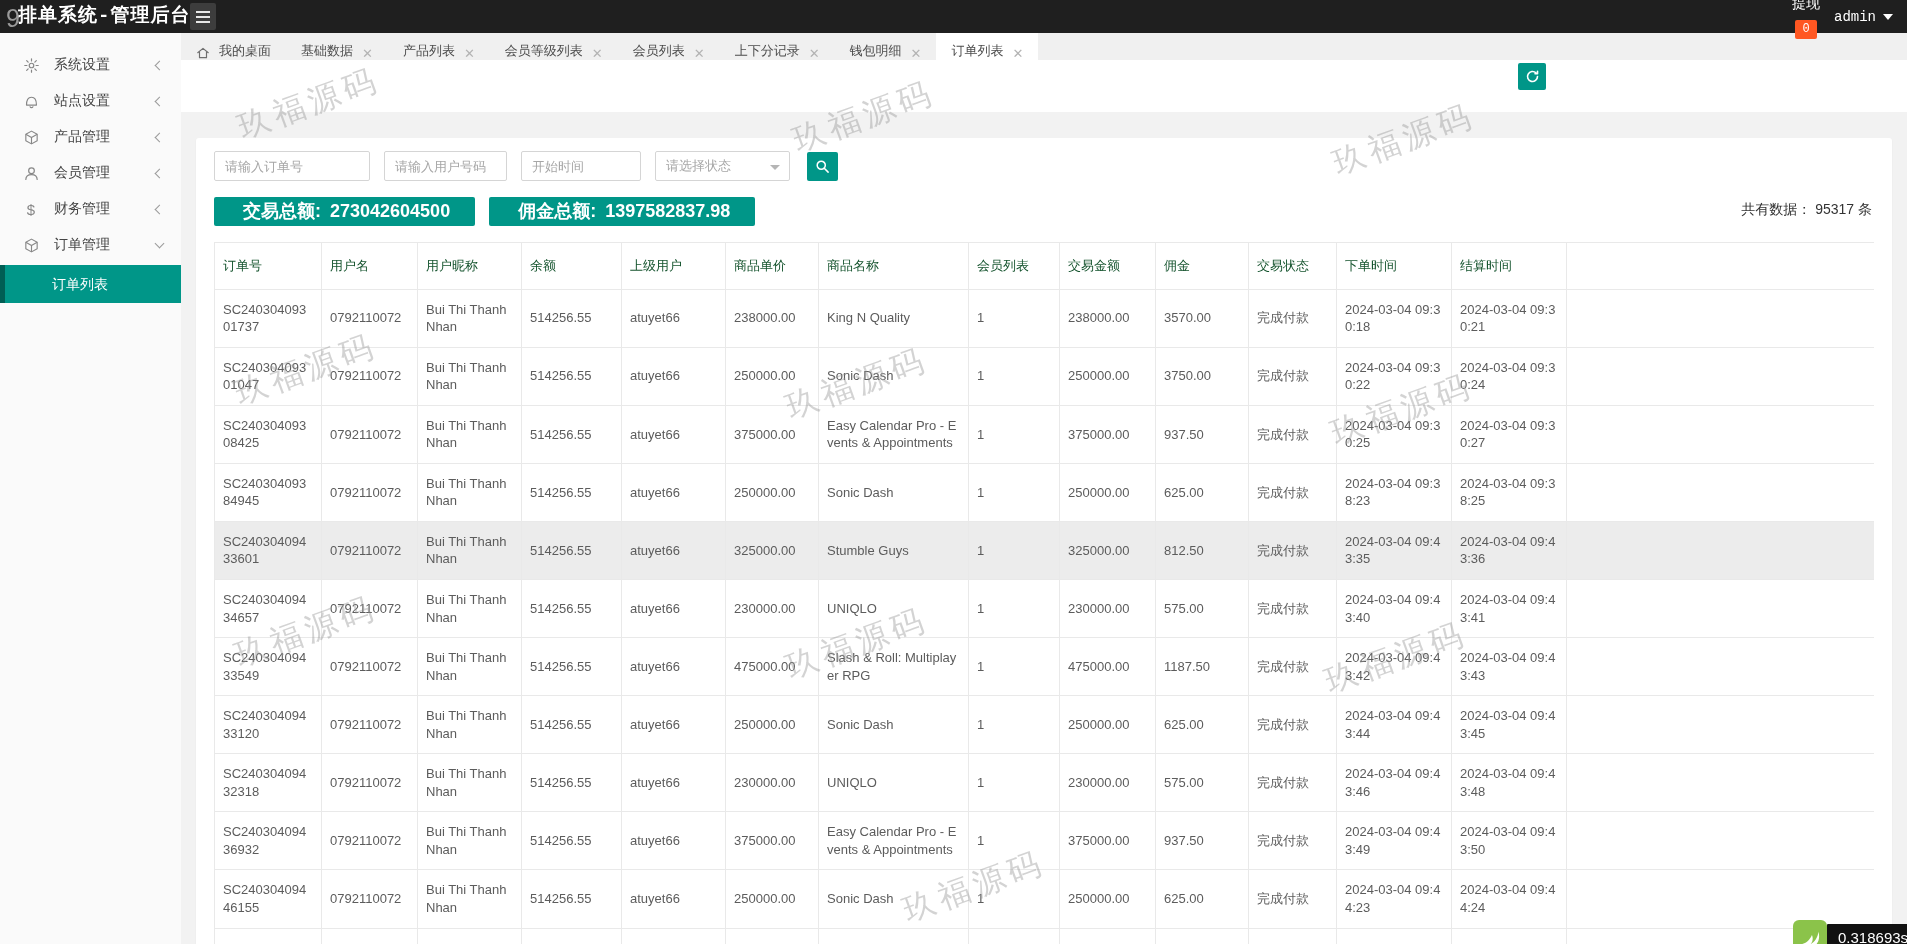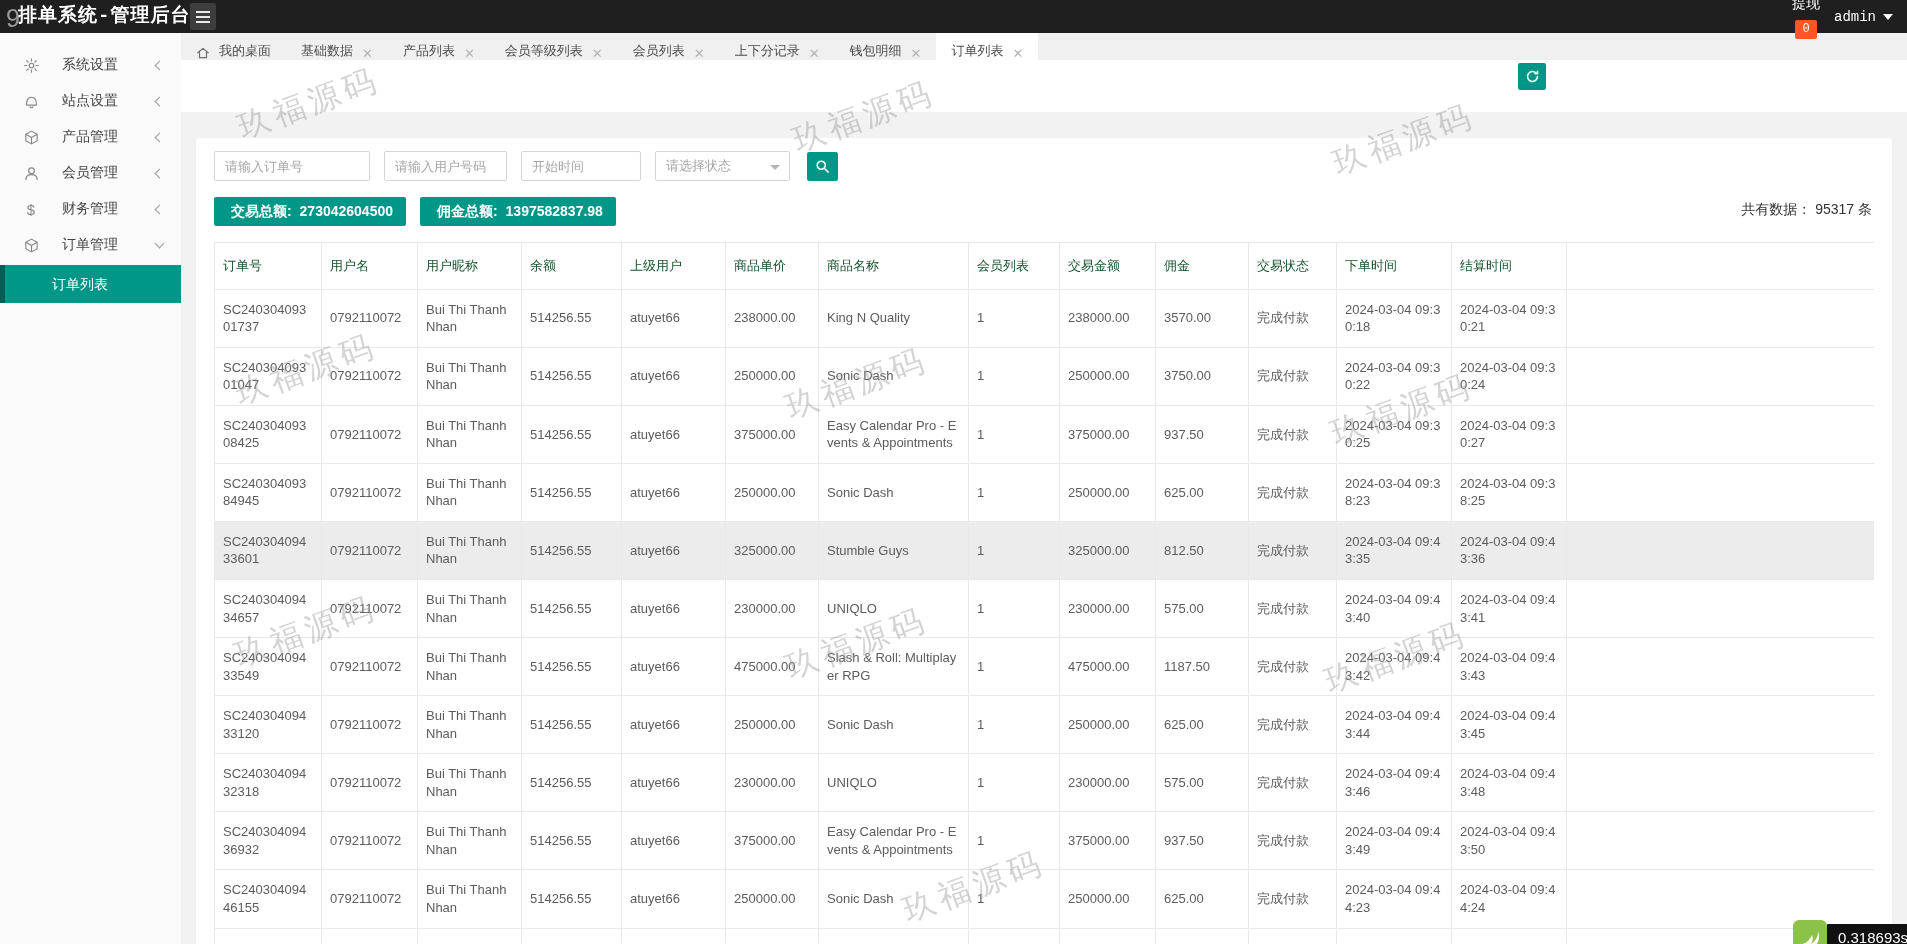--- a/index.html
+++ b/index.html
@@ -39,21 +39,21 @@
     width: 0; height: 0; border-left: 5px solid transparent;
     border-right: 5px solid transparent; border-top: 6px solid #fff;
   }
   
   .sidebar {
     position: absolute; left: 0; top: 33px; bottom: 0; width: 181px;
     background: #fafafa; z-index: 10; padding-top: 14px;
   }
   .side-item {
     height: 36px; display: flex; align-items: center; padding: 0 18px 0 22px;
-    color: #444; font-size: 14px; cursor: pointer; gap: 8px;
+    color: #444; font-size: 14px; cursor: pointer;
   }
   .side-item .side-icon { width: 18px; height: 18px; margin-right: 14px; color: #878787; display: inline-flex; align-items: center; justify-content: center; }
   .side-item .side-icon svg { width: 17px; height: 17px; }
   .side-item .dollar { font-size: 15px; color: #878787; }
   .chev { margin-left: auto; width: 7px; height: 7px; border-left: 1px solid #9a9a9a; border-bottom: 1px solid #9a9a9a; }
   .chev.left { transform: rotate(45deg); }
   .chev.down { transform: rotate(-45deg); margin-top: -3px; }
   .side-sub-item {
     margin-top: 2px; height: 38px; line-height: 38px; background: #009688; color: #fff;
     font-size: 14px; padding-left: 47px; border-left: 5px solid #005e54; cursor: pointer;
@@ -98,22 +98,22 @@
     position: absolute; right: 9px; top: 13px; width: 0; height: 0;
     border-left: 5px solid transparent; border-right: 5px solid transparent; border-top: 5px solid #b5b5b5;
   }
   .search-btn {
     width: 31px; height: 29px; background: #009688; border-radius: 2px; cursor: pointer;
     display: flex; align-items: center; justify-content: center; margin-left: 3px;
   }
   .search-btn svg { width: 15px; height: 15px; }
   .stats-row { margin-top: 14px; display: flex; align-items: center; gap: 14px; height: 30px; position: relative; }
   .stat-badge {
-    background: #009688; color: #fff; height: 29px; line-height: 29px; padding: 0 13px;
-    border-radius: 2px; font-size: 14px; font-weight: bold; white-space: nowrap; cursor: default;
+    background: #009688; color: #fff; height: 29px; line-height: 29px; padding: 0 25px;
+    border-radius: 2px; font-size: 18px; font-weight: bold; white-space: nowrap; cursor: default;
   }
   .stat-badge span { margin-left: 4px; }
   .total-count { position: absolute; right: 2px; top: 5px; font-size: 14px; color: #333; }
   
   .table-wrap { margin-top: 16px; }
   table { width: 100%; border-collapse: collapse; table-layout: fixed; font-size: 13px; color: #5c5c5c; }
   th, td { border: 1px solid #e9e9e9; text-align: left; word-break: break-all; line-height: 1.35; }
   th { padding: 14px 8px; color: #14532d; font-weight: normal; background: #fff; }
   td { padding: 11px 8px; vertical-align: middle; }
   th.filler, td.filler { border-right: none; }

